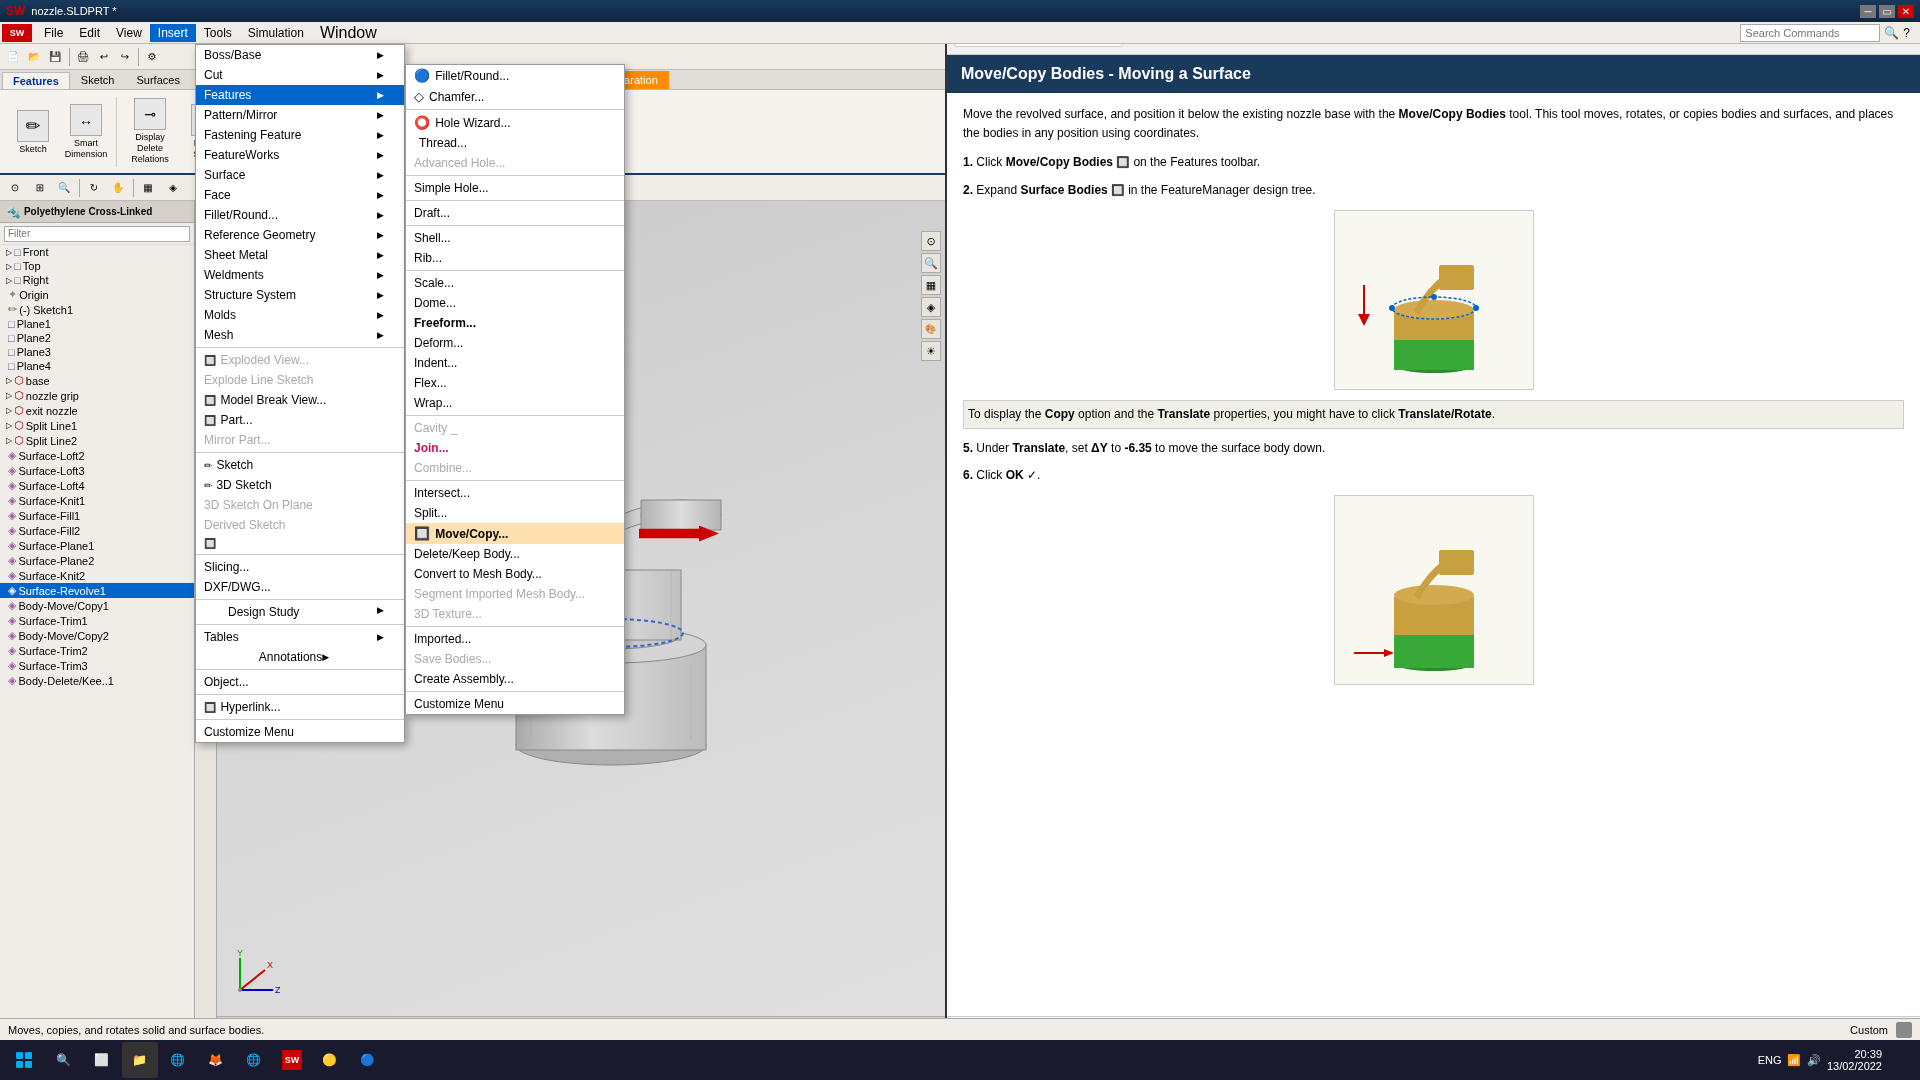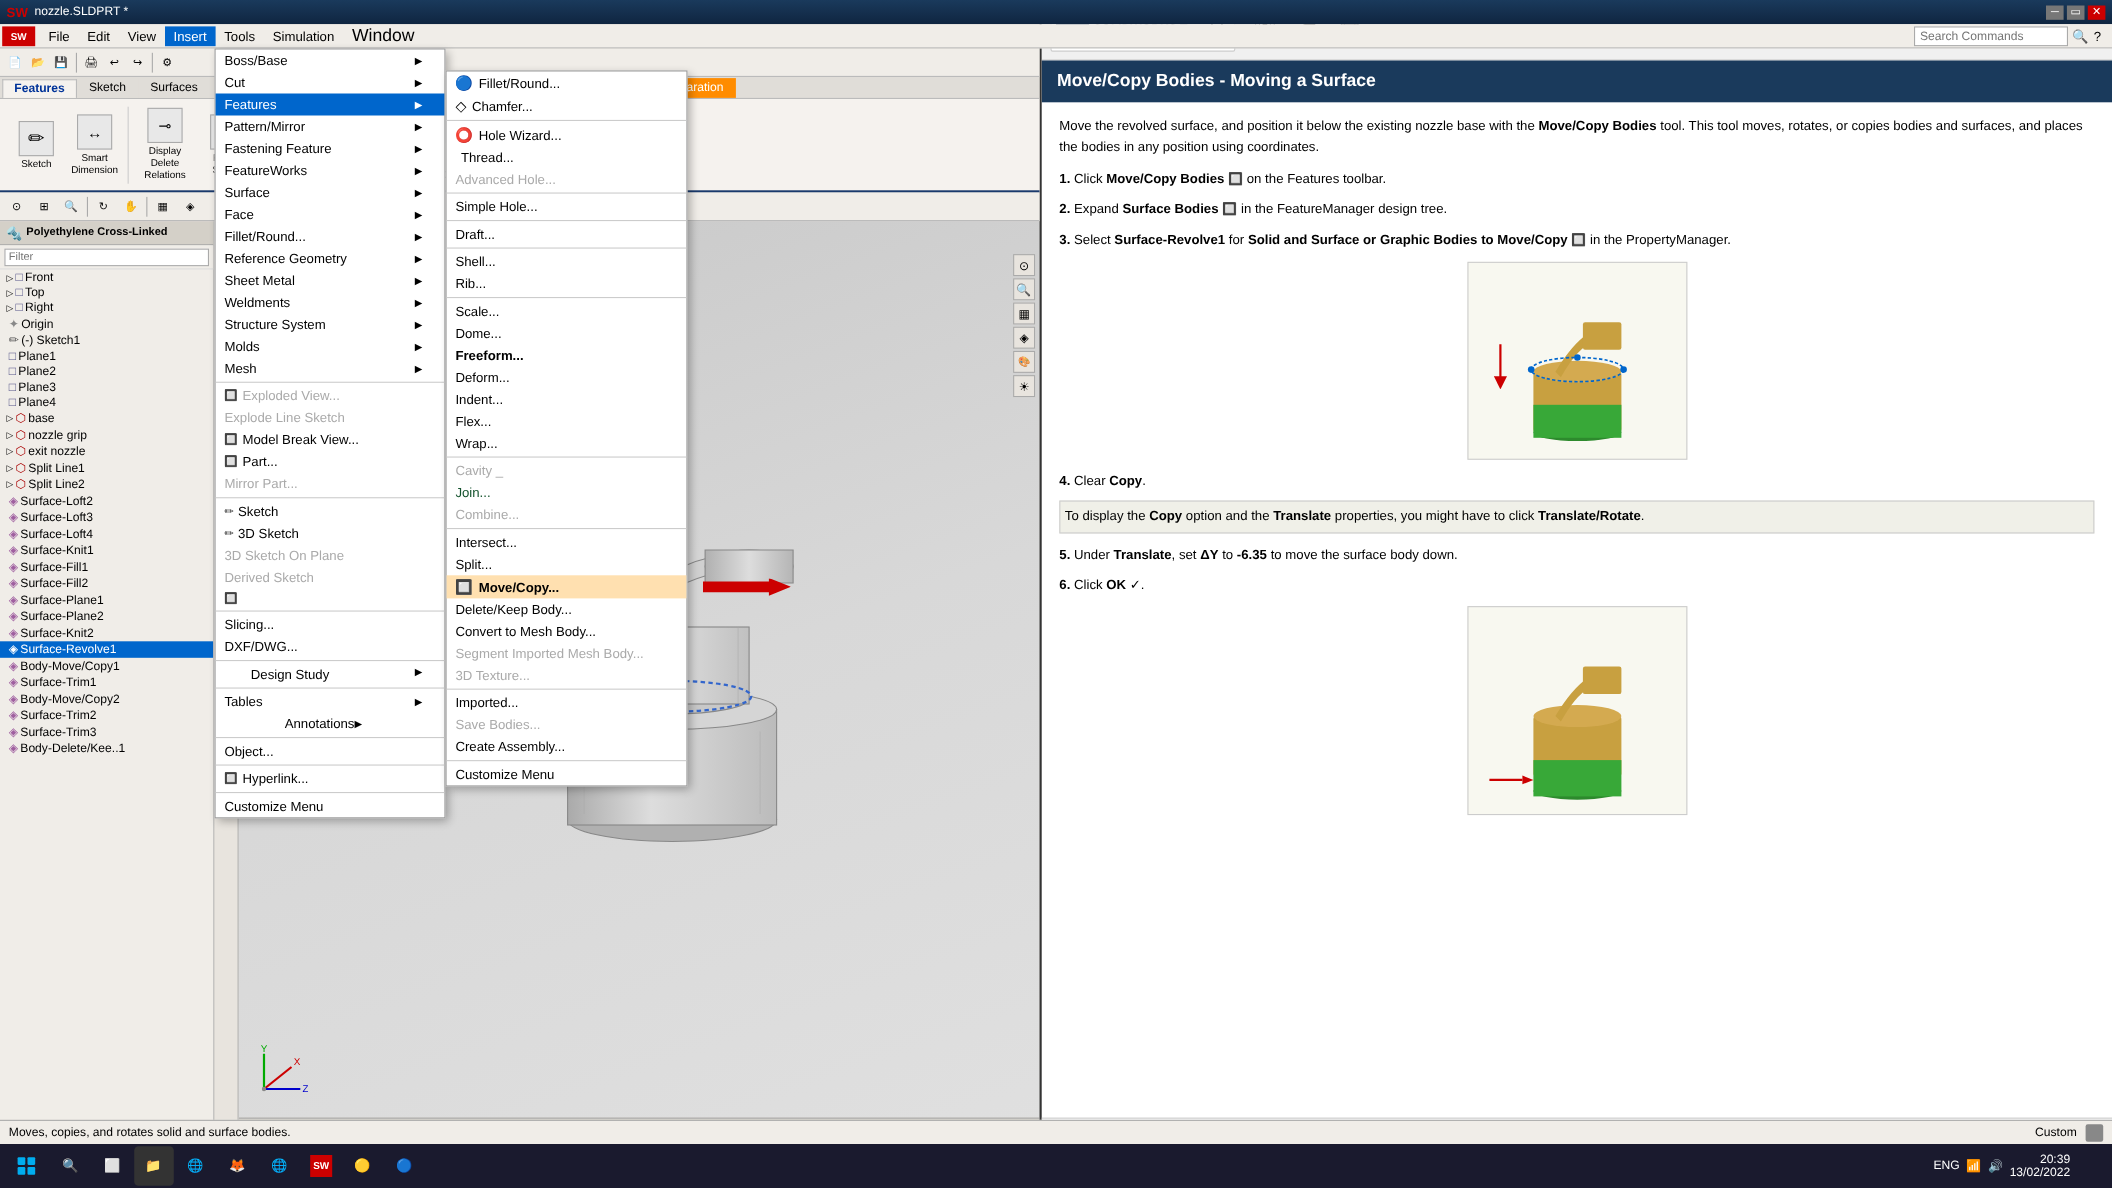--- a/index.html
+++ b/index.html
@@ -533,21 +533,21 @@
   <div style="padding:3px 20px 3px 8px;cursor:pointer;">Dome...</div>
   <div style="padding:3px 20px 3px 8px;cursor:pointer;font-weight:bold;">Freeform...</div>
   <div style="padding:3px 20px 3px 8px;cursor:pointer;">Deform...</div>
   <div style="padding:3px 20px 3px 8px;cursor:pointer;">Indent...</div>
   <div style="padding:3px 20px 3px 8px;cursor:pointer;">Flex...</div>
   <div style="padding:3px 20px 3px 8px;cursor:pointer;">Wrap...</div>
   <div style="height:1px;background:#ccc;margin:2px 0;"></div>
   <div style="padding:3px 20px 3px 8px;cursor:pointer;color:#aaa;display:flex;align-items:center;justify-content:space-between;">
     <span>Cavity _</span>
   </div>
-  <div style="padding:3px 20px 3px 8px;cursor:pointer;color:#14532d;">Join...</div>
+  <div style="padding:3px 20px 3px 8px;cursor:pointer;color:#be185d;font-weight:bold;">Join...</div>
   <div style="padding:3px 20px 3px 8px;cursor:pointer;color:#aaa;">Combine...</div>
   <div style="height:1px;background:#ccc;margin:2px 0;"></div>
   <div style="padding:3px 20px 3px 8px;cursor:pointer;">Intersect...</div>
   <div style="padding:3px 20px 3px 8px;cursor:pointer;">Split...</div>
 
   <div style="padding:3px 20px 3px 8px;cursor:pointer;background:#ffe0b0;display:flex;align-items:center;gap:5px;position:relative;">
     <span style="font-size:13px;">🔲</span>
     <span style="font-weight:bold;">Move/Copy...</span>
 
     <div style="position:absolute;right:-95px;top:50%;transform:translateY(-50%);display:flex;align-items:center;">
@@ -598,23 +598,20 @@
       Move the revolved surface, and position it below the existing nozzle base with the
       <strong>Move/Copy Bodies</strong> tool. This tool moves, rotates, or copies bodies and surfaces,
       and places the bodies in any position using coordinates.
     </p>
     <p style="margin-bottom:8px;">
       <strong>1.</strong> Click <strong>Move/Copy Bodies</strong> <span style="font-size:11px;">🔲</span> on the Features toolbar.
     </p>
     <p style="margin-bottom:8px;">
       <strong>2.</strong> Expand <strong>Surface Bodies</strong> <span style="font-size:11px;">🔲</span> in the FeatureManager design tree.
     </p>
-    <p style="margin-bottom:8px;">
-      <strong>3.</strong> Select <strong>Surface-Revolve1</strong> for <strong>Solid and Surface or Graphic Bodies to Move/Copy</strong> <span style="font-size:11px;">🔲</span> in the PropertyManager.
-    </p>
 
     <div style="display:flex;justify-content:center;margin:10px 0;">
       <div style="width:200px;height:180px;background:#f8f8f0;border:1px solid #ccc;display:flex;align-items:center;justify-content:center;position:relative;">
         <svg width="180" height="160" viewBox="0 0 180 160">
 
           <rect x="50" y="90" width="80" height="55" fill="#c8a040" rx="3"></rect>
           <ellipse cx="90" cy="90" rx="40" ry="10" fill="#d4aa50"></ellipse>
           <path d="M70 90 Q85 65 100 55 Q115 45 125 55 L120 65 Q112 55 100 65 Q88 72 75 95Z" fill="#c8a040"></path>
           <rect x="95" y="45" width="35" height="25" fill="#c8a040" rx="2"></rect>
 
@@ -629,23 +626,20 @@
 
           <line x1="20" y1="65" x2="20" y2="100" stroke="#cc0000" stroke-width="2" marker-end="url(#rarrow)"></line>
           <defs>
             <marker id="rarrow" markerWidth="6" markerHeight="6" refX="3" refY="3" orient="auto">
               <path d="M0,0 L6,3 L0,6 Z" fill="#cc0000"></path>
             </marker>
           </defs>
         </svg>
       </div>
     </div>
-    <p style="margin-bottom:8px;">
-      <strong>4.</strong> Clear <strong>Copy</strong>.
-    </p>
     <div style="background:#f0f0e8;border:1px solid #ccc;padding:4px;margin-bottom:10px;font-size:12px;">
       To display the <strong>Copy</strong> option and the <strong>Translate</strong> properties, you might have to click <strong>Translate/Rotate</strong>.
     </div>
     <p style="margin-bottom:8px;">
       <strong>5.</strong> Under <strong>Translate</strong>, set <strong>ΔY</strong> to <strong>-6.35</strong> to move the surface body down.
     </p>
     <p style="margin-bottom:8px;">
       <strong>6.</strong> Click <strong>OK</strong> ✓.
     </p>
 

